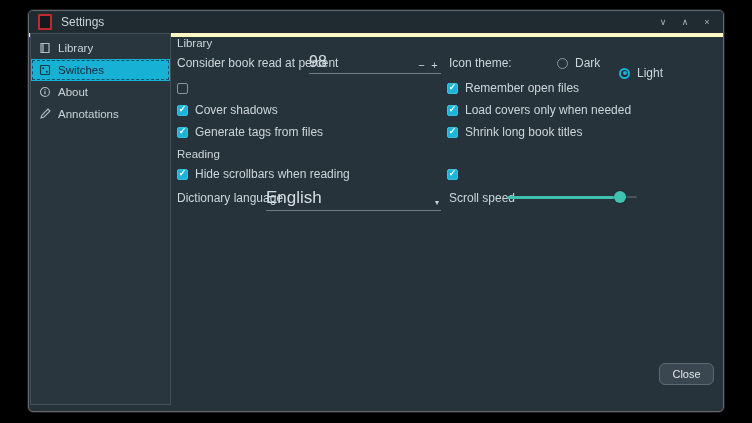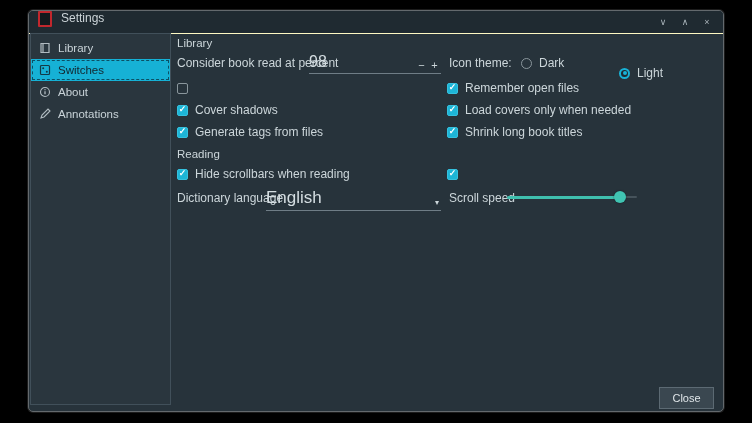--- a/index.html
+++ b/index.html
@@ -10,21 +10,21 @@
   }
   .window{
     position:absolute;left:28px;top:10px;width:696px;height:402px;
     background:#27333b;border:1px solid #63696d;border-radius:5px;
     box-shadow:0 0 0 1px #1c1c1c, 2px 2px 4px rgba(0,0,0,.6);
     box-sizing:border-box;overflow:hidden;
   }
   
   .titlebar{
     position:absolute;left:0;top:0;right:0;height:22px;background:#1f2a31;
-    border-bottom:1px solid #fef9c3;display:flex;
+    border-bottom:4px solid #fef9c3;display:flex;align-items:center;
   }
   .app-icon{
     width:10px;height:12px;margin-left:9px;border:2px solid #c1272d;
     background:#13191d;border-radius:1px;flex:0 0 auto;
   }
   .win-title{margin-left:9px;font-size:12px;color:#ccd4d8;}
   .win-controls{margin-left:auto;display:flex;align-items:center;gap:6px;margin-right:8px;}
   .win-btn{
     width:16px;height:16px;display:flex;align-items:center;justify-content:center;
     color:#a9b4ba;font-size:9px;cursor:default;line-height:1;
@@ -75,22 +75,22 @@
   
   .slider{position:relative;height:12px;}
   .slider .track{position:absolute;left:0;right:0;top:5px;height:2px;background:#46535b;border-radius:1px;}
   .slider .fill{position:absolute;left:0;top:4.5px;height:3px;background:#3fbfae;border-radius:2px;}
   .slider .handle{
     position:absolute;top:0;width:12px;height:12px;margin-left:-6px;border-radius:50%;
     background:#40c4b2;box-shadow:0 0 2px rgba(0,0,0,.5);
   }
   
   .close-btn{
-    position:absolute;left:630px;top:376px;width:55px;height:22px;
-    background:#3a4750;border:1px solid #5c6a73;border-radius:0;
+    position:absolute;left:630px;top:352px;width:55px;height:22px;
+    background:#3a4750;border:1px solid #5c6a73;border-radius:6px;
     color:#e0e6e9;font-size:11px;display:flex;align-items:center;justify-content:center;
     box-sizing:border-box;cursor:default;
   }
 </style>
 </head>
 <body>
 
 <div class="window">
 
   <div class="titlebar">
@@ -135,21 +135,21 @@
 
   <div class="abs section-title" style="left:148px;top:26px;">Library</div>
 
   <div class="abs lbl" style="left:148px;top:45px;">Consider book read at percent</div>
   <div class="abs spin" style="left:280px;top:42px;width:132px;">
     <span class="spin-val">98</span>
     <span class="spin-btn">−</span>
     <span class="spin-btn">+</span>
   </div>
   <div class="abs lbl" style="left:420px;top:45px;">Icon theme:</div>
-  <div class="abs row radio" style="left:492px;top:45px;">
+  <div class="abs row radio" style="left:528px;top:45px;">
     <span class="circle"></span>
     <span class="lbl">Dark</span>
   </div>
   <div class="abs row radio checked selected" style="left:590px;top:45px;margin-top:10px;">
     <span class="circle"></span>
     <span class="lbl">Light</span>
   </div>
 
   <div class="abs row chk" style="left:148px;top:70px;">
     <span class="box"></span>

